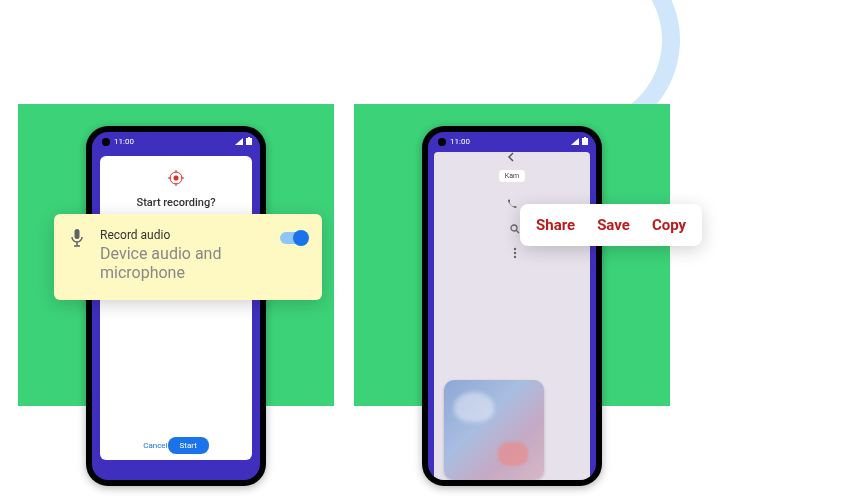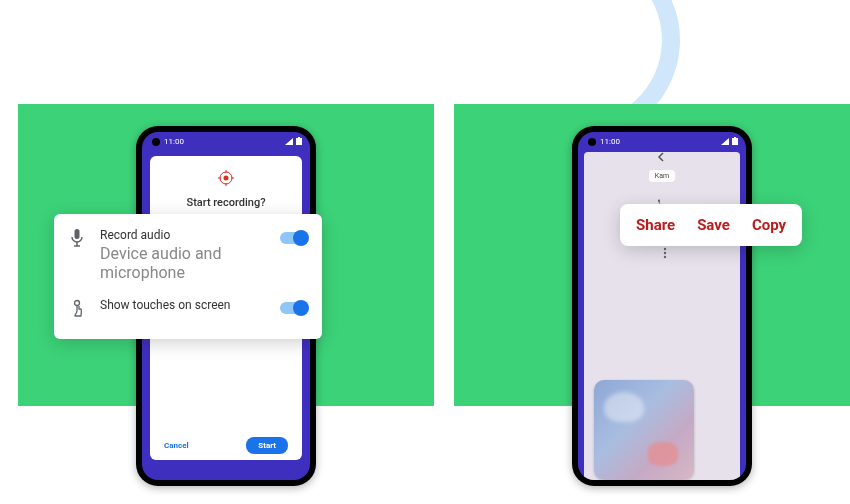--- a/index.html
+++ b/index.html
@@ -24,21 +24,21 @@
     transform: rotate(-20deg);
   }
   .panels {
     position: absolute;
     top: 104px;
     left: 18px;
     display: flex;
     gap: 20px;
   }
   .panel {
-    width: 416px;
+    width: 316px;
     height: 302px;
     background: #3cd278;
     position: relative;
     overflow: visible;
   }
   
   .phone {
     position: absolute;
     top: 22px;
     left: 50%;
@@ -108,41 +108,40 @@
   .rec-desc {
     font-size: 6px;
     line-height: 1.3;
     color: #888;
     text-align: center;
     padding: 0 4px;
   }
   .rec-footer {
     margin-top: auto;
     display:flex;
-    justify-content: space-between;
+    justify-content: center;
     align-items: center;
     padding: 4px 6px 0 6px;
     border-top: 1px solid transparent;
-    font-weight: bold;
   }
   .rec-cancel { color:#1a73e8; font-size:8px; }
   .rec-start {
     background:#1a73e8;
     color:#fff;
     font-size:8px;
     padding:4px 12px;
     border-radius:8px;
   }
   
   .overlay-left {
     position: absolute;
     top: 110px;
     left: 36px;
     width: 268px;
-    background:#ffffff;
+    background:#fef9c3;
     border-radius: 6px;
     box-shadow: 0 4px 18px rgba(0,0,0,.18);
     padding: 14px 16px 18px 16px;
     display:flex;
     flex-direction: column;
     gap: 16px;
   }
   .opt-row {
     display:flex;
     align-items:flex-start;
@@ -310,32 +309,20 @@
           <svg width="14" height="18" viewBox="0 0 14 18">
               <rect x="4.5" y="0" width="5" height="10" rx="2.5" fill="#5f6368"></rect>
               <path d="M2 8 a5 5 0 0 0 10 0" fill="none" stroke="#5f6368" stroke-width="1.5"></path>
               <line x1="7" y1="13" x2="7" y2="17" stroke="#5f6368" stroke-width="1.5"></line>
               <line x1="4" y1="17" x2="10" y2="17" stroke="#5f6368" stroke-width="1.5"></line>
             </svg>
         </div>
         <div class="opt-text">
           <div class="opt-title">Record audio</div>
           <div class="opt-sub">Device audio and microphone</div>
-        </div>
-        <div class="opt-toggle"></div>
-      </div>
-      <div class="opt-row">
-        <div class="opt-icon">
-          <svg width="14" height="18" viewBox="0 0 14 18">
-              <circle cx="7" cy="4" r="2.5" fill="none" stroke="#5f6368" stroke-width="1.3"></circle>
-              <path d="M7 6 L7 12 C7 14 5 15 5 17 L11 17 C11 14 12 12 11 10 L9 10 L9 7" fill="none" stroke="#5f6368" stroke-width="1.3" stroke-linejoin="round"></path>
-            </svg>
-        </div>
-        <div class="opt-text">
-          <div class="opt-title">Show touches on screen</div>
         </div>
         <div class="opt-toggle"></div>
       </div>
     </div>
   </div>
 
   <div class="panel">
     <div class="phone">
       <div class="phone-screen">
         <div class="camera-hole"></div>

